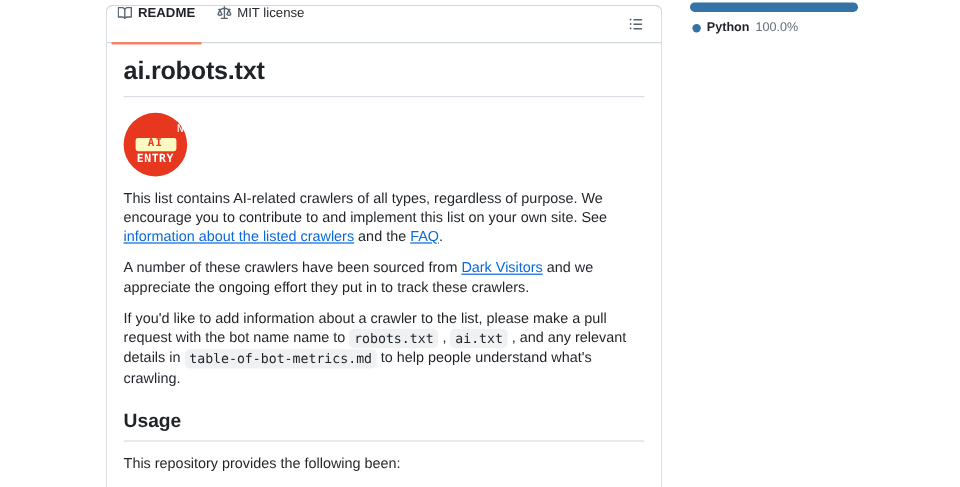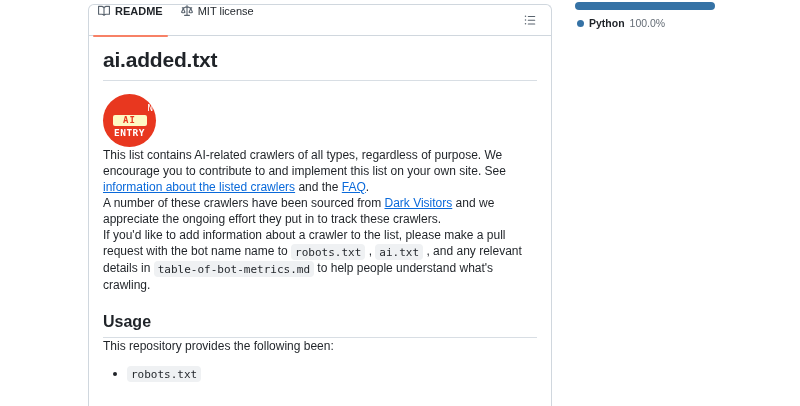--- a/index.html
+++ b/index.html
@@ -92,20 +92,21 @@
     margin: 2px 0;
     border-radius: 2px;
     display: flex; align-items: center; justify-content: center;
     letter-spacing: 1px;
   }
   .logo-bottom { font-size: 9.5px; font-weight: bold; letter-spacing: 0.5px; }
 
   .md-p {
     font-size: 12px;
     line-height: 16px;
+    margin-top: 10px;
     color: #1f2328;
   }
   .md-link {
     color: var(--link-blue, #0969da);
     text-decoration: underline;
     cursor: pointer;
   }
   .md-code {
     background: var(--code-bg, #eff1f3);
     font-size: 11px;
@@ -181,21 +182,21 @@
     </div>
     <div class="header-spacer"></div>
     <div class="outline-btn">
       <svg viewBox="0 0 16 16">
           <path d="M5.75 2.5h8.5a.75.75 0 0 1 0 1.5h-8.5a.75.75 0 0 1 0-1.5Zm0 5h8.5a.75.75 0 0 1 0 1.5h-8.5a.75.75 0 0 1 0-1.5Zm0 5h8.5a.75.75 0 0 1 0 1.5h-8.5a.75.75 0 0 1 0-1.5ZM2 14a1 1 0 1 1 0-2 1 1 0 0 1 0 2Zm1-6a1 1 0 1 1-2 0 1 1 0 0 1 2 0ZM2 4a1 1 0 1 1 0-2 1 1 0 0 1 0 2Z"></path>
         </svg>
     </div>
   </div>
 
   <div class="article">
-    <h1>ai.added.txt</h1>
+    <h1>ai.robots.txt</h1>
 
     <div class="logo">
       <span class="logo-top">NO</span>
       <span class="logo-mid">AI</span>
       <span class="logo-bottom">ENTRY</span>
     </div>
 
     <p class="md-p"><span>This list contains AI-related crawlers of all types, regardless of purpose. We encourage you to contribute to and implement this list on your own site. See </span><a class="md-link">information about the listed crawlers</a><span> and the </span><a class="md-link">FAQ</a><span>.</span></p>
     <p class="md-p"><span>A number of these crawlers have been sourced from </span><a class="md-link">Dark Visitors</a><span> and we appreciate the ongoing effort they put in to track these crawlers.</span></p>
     <p class="md-p"><span>If you'd like to add information about a crawler to the list, please make a pull request with the bot name name to </span><code class="md-code">robots.txt</code><span> , </span><code class="md-code">ai.txt</code><span> , and any relevant details in </span><code class="md-code">table-of-bot-metrics.md</code><span> to help people understand what's crawling.</span></p>

